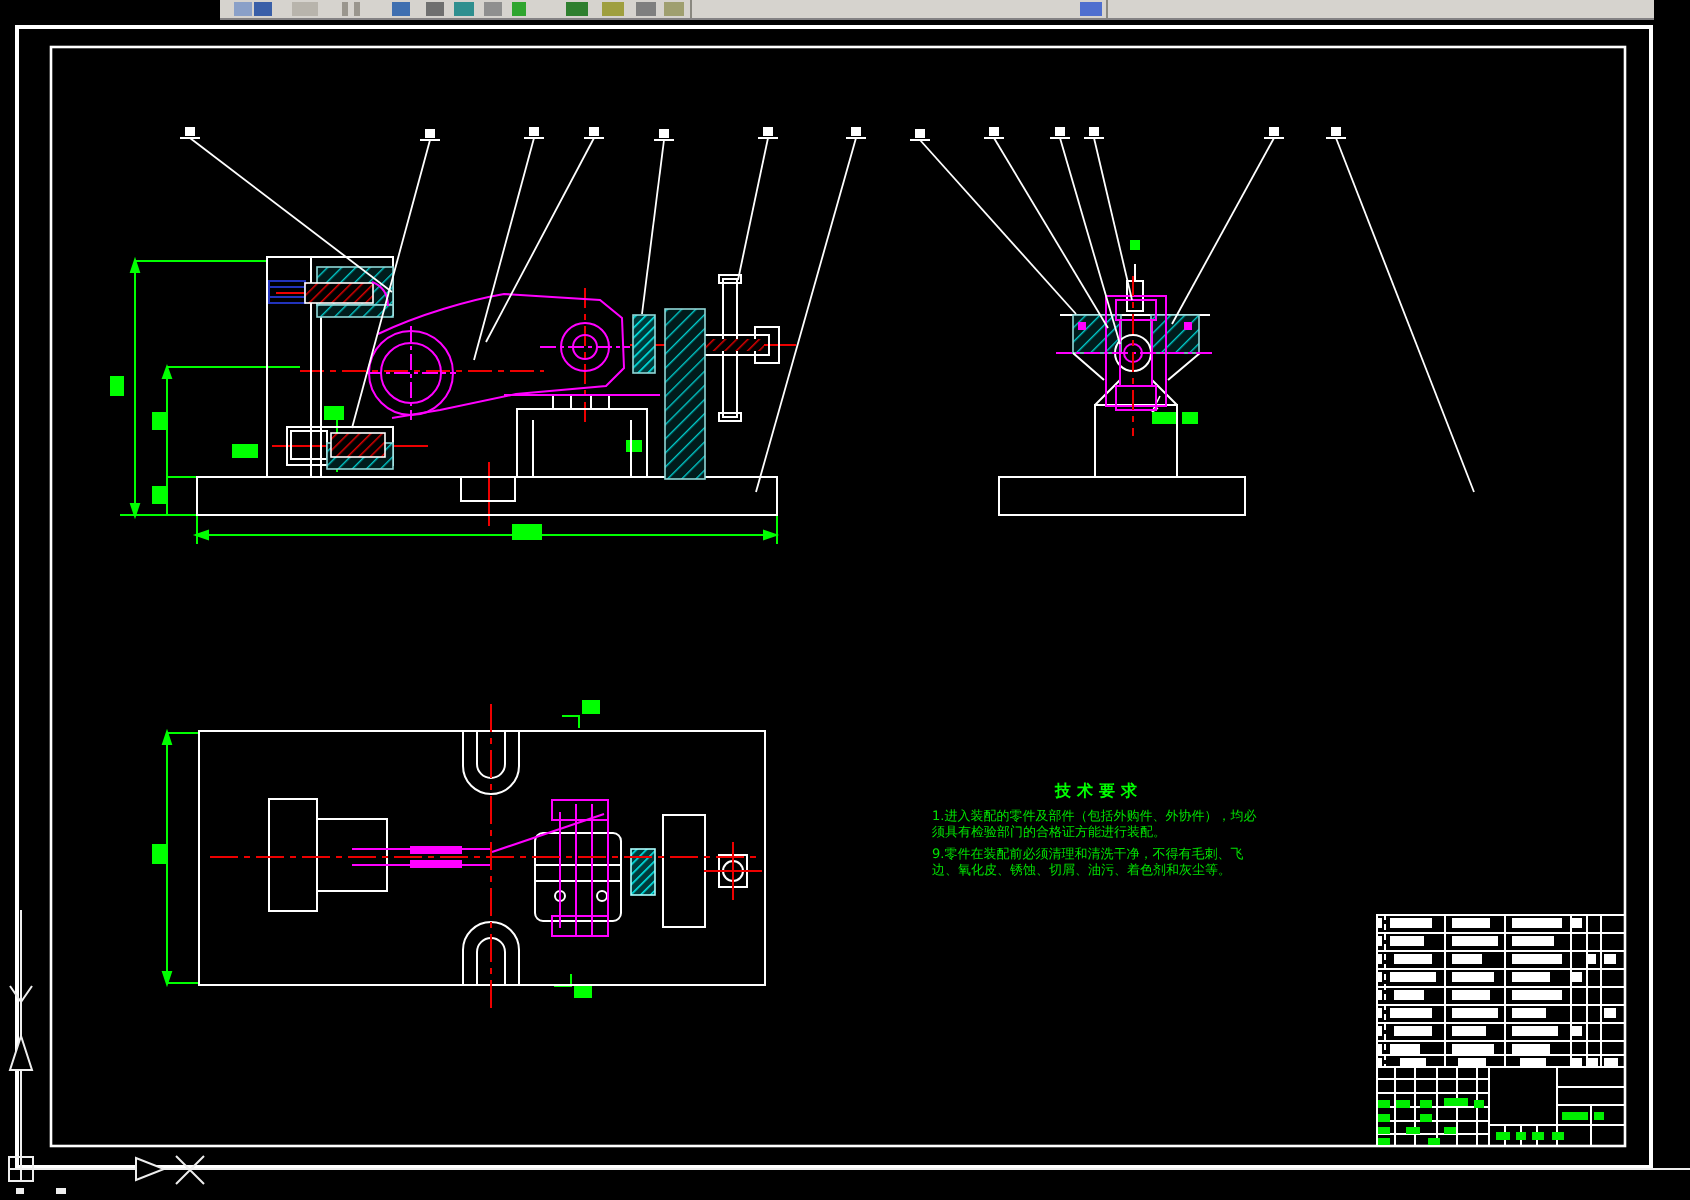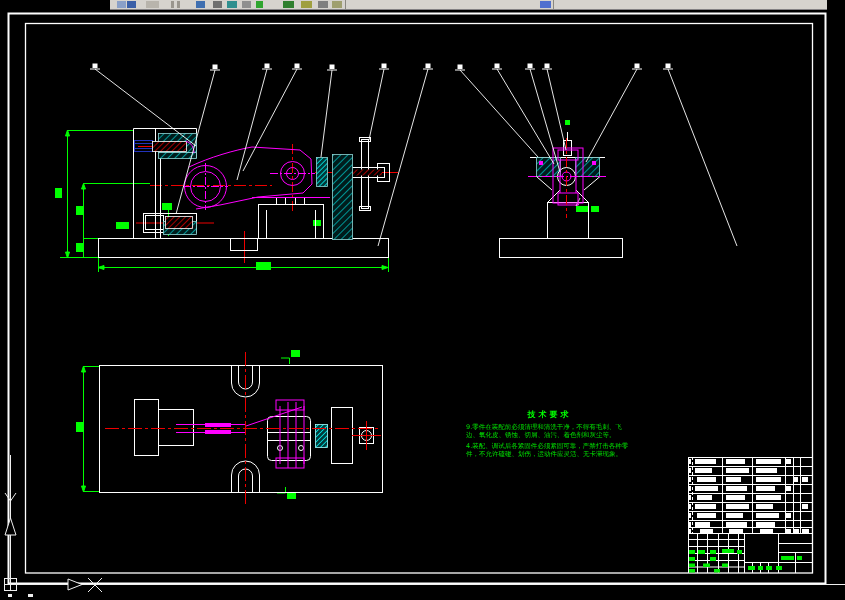--- a/index.html
+++ b/index.html
@@ -3,21 +3,21 @@
 <meta charset="utf-8">
 <style>
   html,body{margin:0;padding:0;background:#000;}
   .screen{position:relative;width:845px;height:600px;background:#000;overflow:hidden;
           font-family:"Liberation Sans",sans-serif;}
   .toolbar{position:absolute;left:110px;top:0;width:717px;height:9px;background:#d6d3ce;
            border-bottom:1px solid #848284;z-index:5;}
   .toolbar .frag{position:absolute;top:1px;height:7px;display:block;}
   .toolbar .sep{position:absolute;top:0;width:1px;height:9px;background:#8a8880;}
   .cad{position:absolute;left:0;top:0;z-index:1;}
-  .techreq{position:absolute;left:466px;top:390px;width:167px;color:#00e400;z-index:2;margin-top:19px;}
+  .techreq{position:absolute;left:466px;top:390px;width:167px;color:#00e400;z-index:2;}
   .techreq .title{text-align:center;font-size:8px;font-weight:bold;letter-spacing:3px;
                   color:#00ff00;margin-bottom:3px;}
   .techreq .item{font-size:6.5px;line-height:1.28;margin-top:2px;
                  font-family:"DejaVu Sans",sans-serif;}
 </style>
 </head>
 <body>
 
 <div class="screen">
 
@@ -396,17 +396,17 @@
         <rect x="766" y="566" width="6" height="4" fill="#00ee00"></rect>
         <rect x="776" y="566" width="6" height="4" fill="#00ee00"></rect>
         <rect x="781" y="556" width="13" height="4" fill="#00ee00"></rect>
         <rect x="797" y="556" width="5" height="4" fill="#00ee00"></rect>
       </g>
   </svg>
 
   <div class="techreq">
     <div class="title">技术要求</div>
     <div id="tech-items">
+        <div class="item">1.进入装配的零件及部件（包括外购件、外协件），均必须具有检验部门的合格证方能进行装配。</div>
         <div class="item">9.零件在装配前必须清理和清洗干净，不得有毛刺、飞边、氧化皮、锈蚀、切屑、油污、着色剂和灰尘等。</div>
-        <div class="item">4.装配、调试后各紧固件必须紧固可靠，严禁打击各种零件，不允许磕碰、划伤，运动件应灵活、无卡滞现象。</div>
       </div>
   </div>
 </div>
 
 </body></html>

